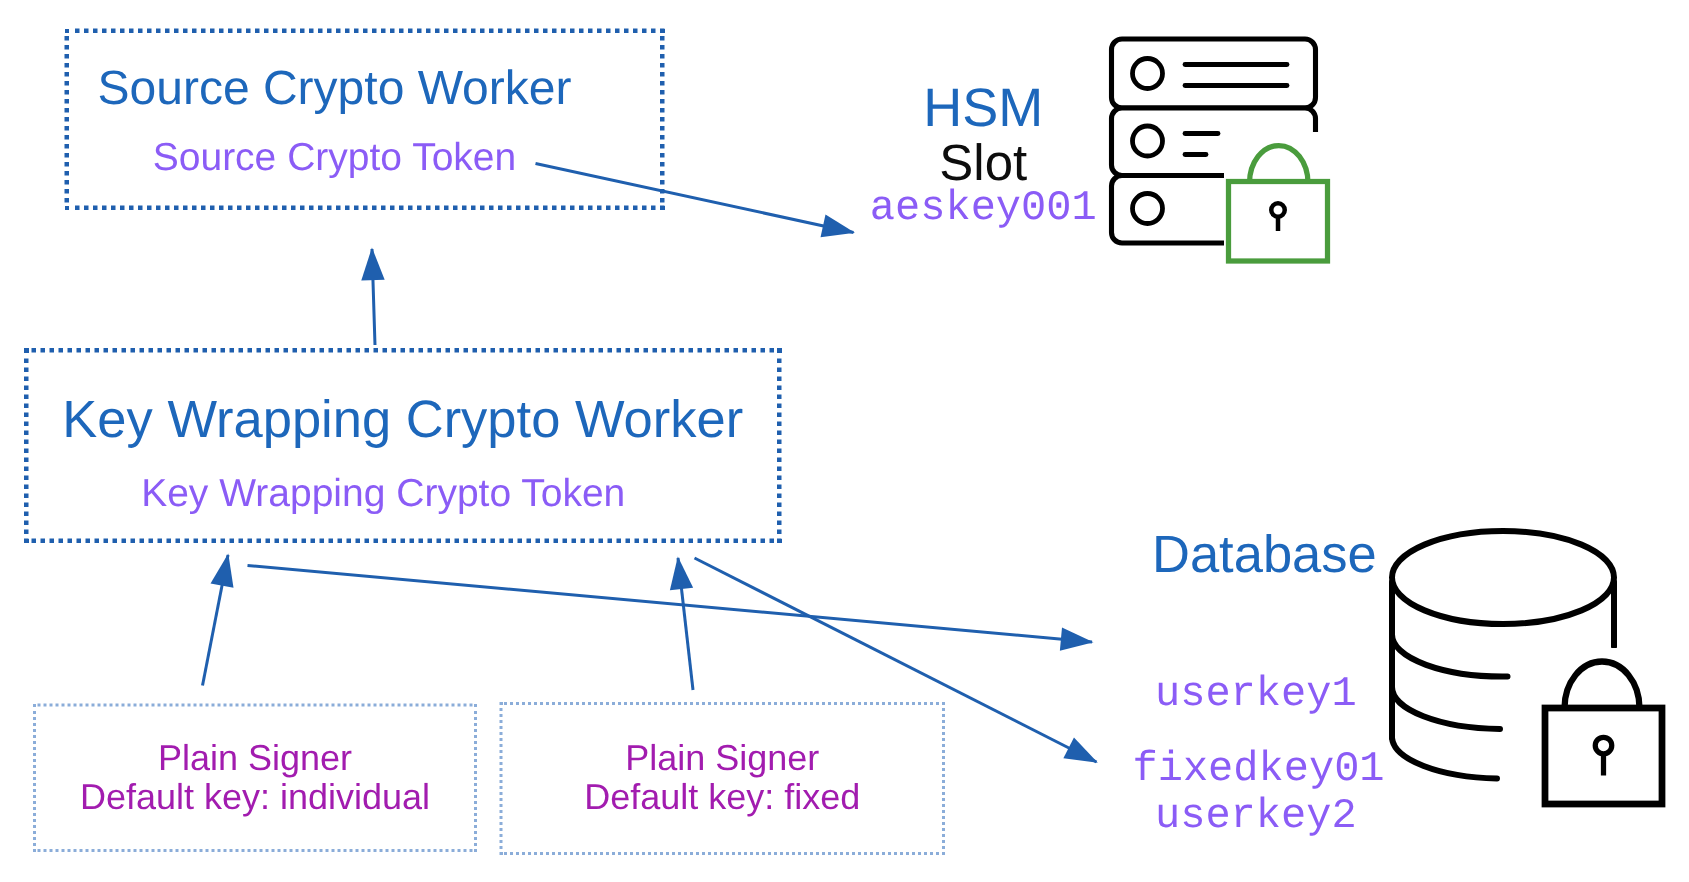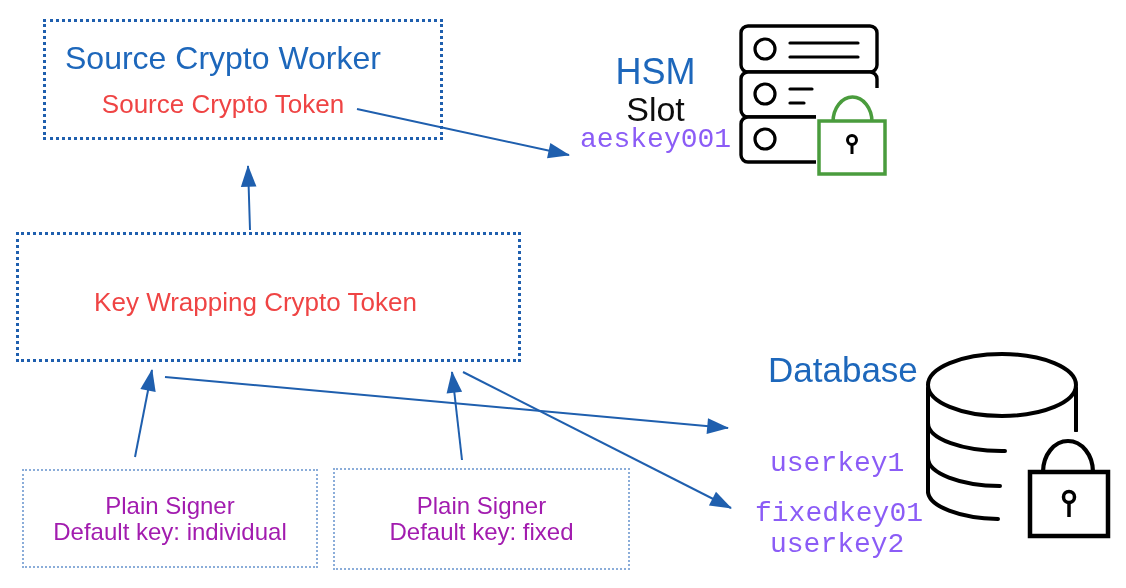--- a/index.html
+++ b/index.html
@@ -10,21 +10,21 @@
   }
   .abs{position:absolute;}
   .dbox{
     position:absolute;box-sizing:border-box;
     border:3px dotted #1f5fae;background:#ffffff;
     display:flex;flex-direction:column;align-items:center;justify-content:center;
     text-align:center;
   }
   .dbox.light{border:2px dotted #8badd9;}
   .box-title{color:#1d67bb;white-space:nowrap;}
-  .box-sub{color:#ef4444;white-space:nowrap;}
+  .box-sub{color:#8b5cf6;white-space:nowrap;}
   .src-box{left:43px;top:19px;width:400px;height:121px;padding-right:40px;gap:12px;}
   .src-box .box-title{font-size:32px;}
   .src-box .box-sub{font-size:26px;}
   .kw-box{left:16px;top:232px;width:505px;height:130px;gap:13px;padding-top:10px;}
   .kw-box .box-title{font-size:35px;}
   .kw-box .box-sub{font-size:26px;padding-right:26px;}
   .signer1{left:22px;top:469px;width:296px;height:99px;}
   .signer2{left:333px;top:468px;width:297px;height:102px;}
   .signer-line{font-size:24px;line-height:26px;color:#a21caf;white-space:nowrap;}
   .hsm-col{left:578px;top:52px;width:155px;display:flex;flex-direction:column;align-items:center;}
@@ -41,20 +41,21 @@
 <body>
 
 <div class="canvas">
 
   <div class="dbox src-box">
     <div class="box-title">Source Crypto Worker</div>
     <div class="box-sub">Source Crypto Token</div>
   </div>
 
   <div class="dbox kw-box">
+    <div class="box-title">Key Wrapping Crypto Worker</div>
     <div class="box-sub">Key Wrapping Crypto Token</div>
   </div>
 
   <div class="dbox light signer1">
     <div class="signer-line">Plain Signer</div>
     <div class="signer-line">Default key: individual</div>
   </div>
 
   <div class="dbox light signer2">
     <div class="signer-line">Plain Signer</div>

